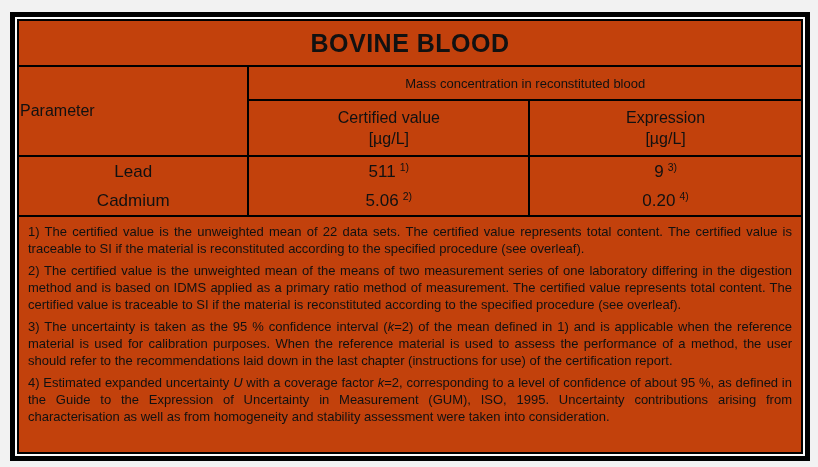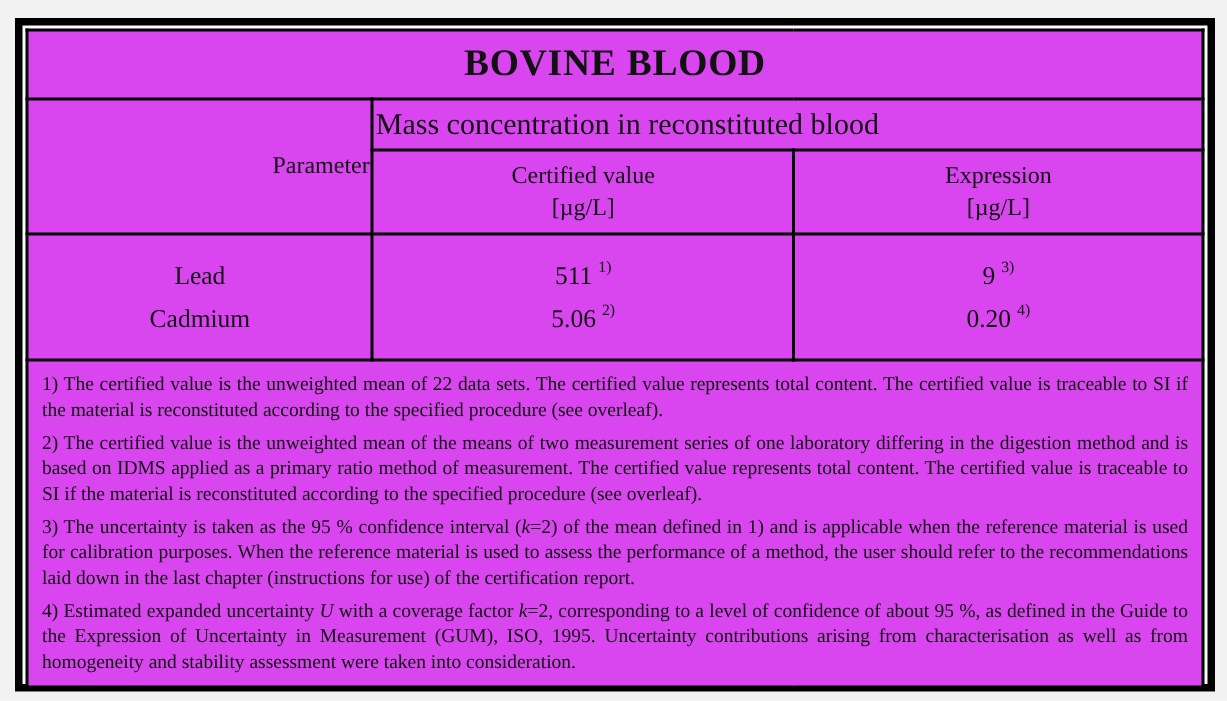--- a/index.html
+++ b/index.html
@@ -26,52 +26,52 @@
     padding: 2px;
   }
   table.doc-table {
     width: 100%;
     height: 100%;
     border-collapse: collapse;
     table-layout: fixed;
   }
   .doc-table td {
     border: 2px solid #000000;
-    background: #d946ef;
-    font-family: Liberation Serif, serif;
+    background: #c2410c;
   }
   .title-cell {
     height: 42px;
     text-align: center;
     vertical-align: middle;
     font-weight: bold;
     font-size: 25px;
     letter-spacing: 0.5px;
   }
   .param-cell {
-    text-align: right;
+    text-align: left;
     vertical-align: middle;
     font-size: 16px;
   }
   .group-cell {
     height: 30px;
+    text-align: center;
     vertical-align: middle;
-    font-size: 20px;
+    font-size: 13px;
   }
   .sub-cell {
     height: 52px;
     text-align: center;
     vertical-align: middle;
     font-size: 16px;
     line-height: 21px;
   }
   .data-cell {
     height: 58px;
     vertical-align: middle;
-    padding: 12px;
+    padding: 0;
   }
   .line {
     height: 29px;
     display: flex;
     align-items: center;
     justify-content: center;
     font-size: 17px;
   }
   .line sup {
     font-size: 10.5px;

